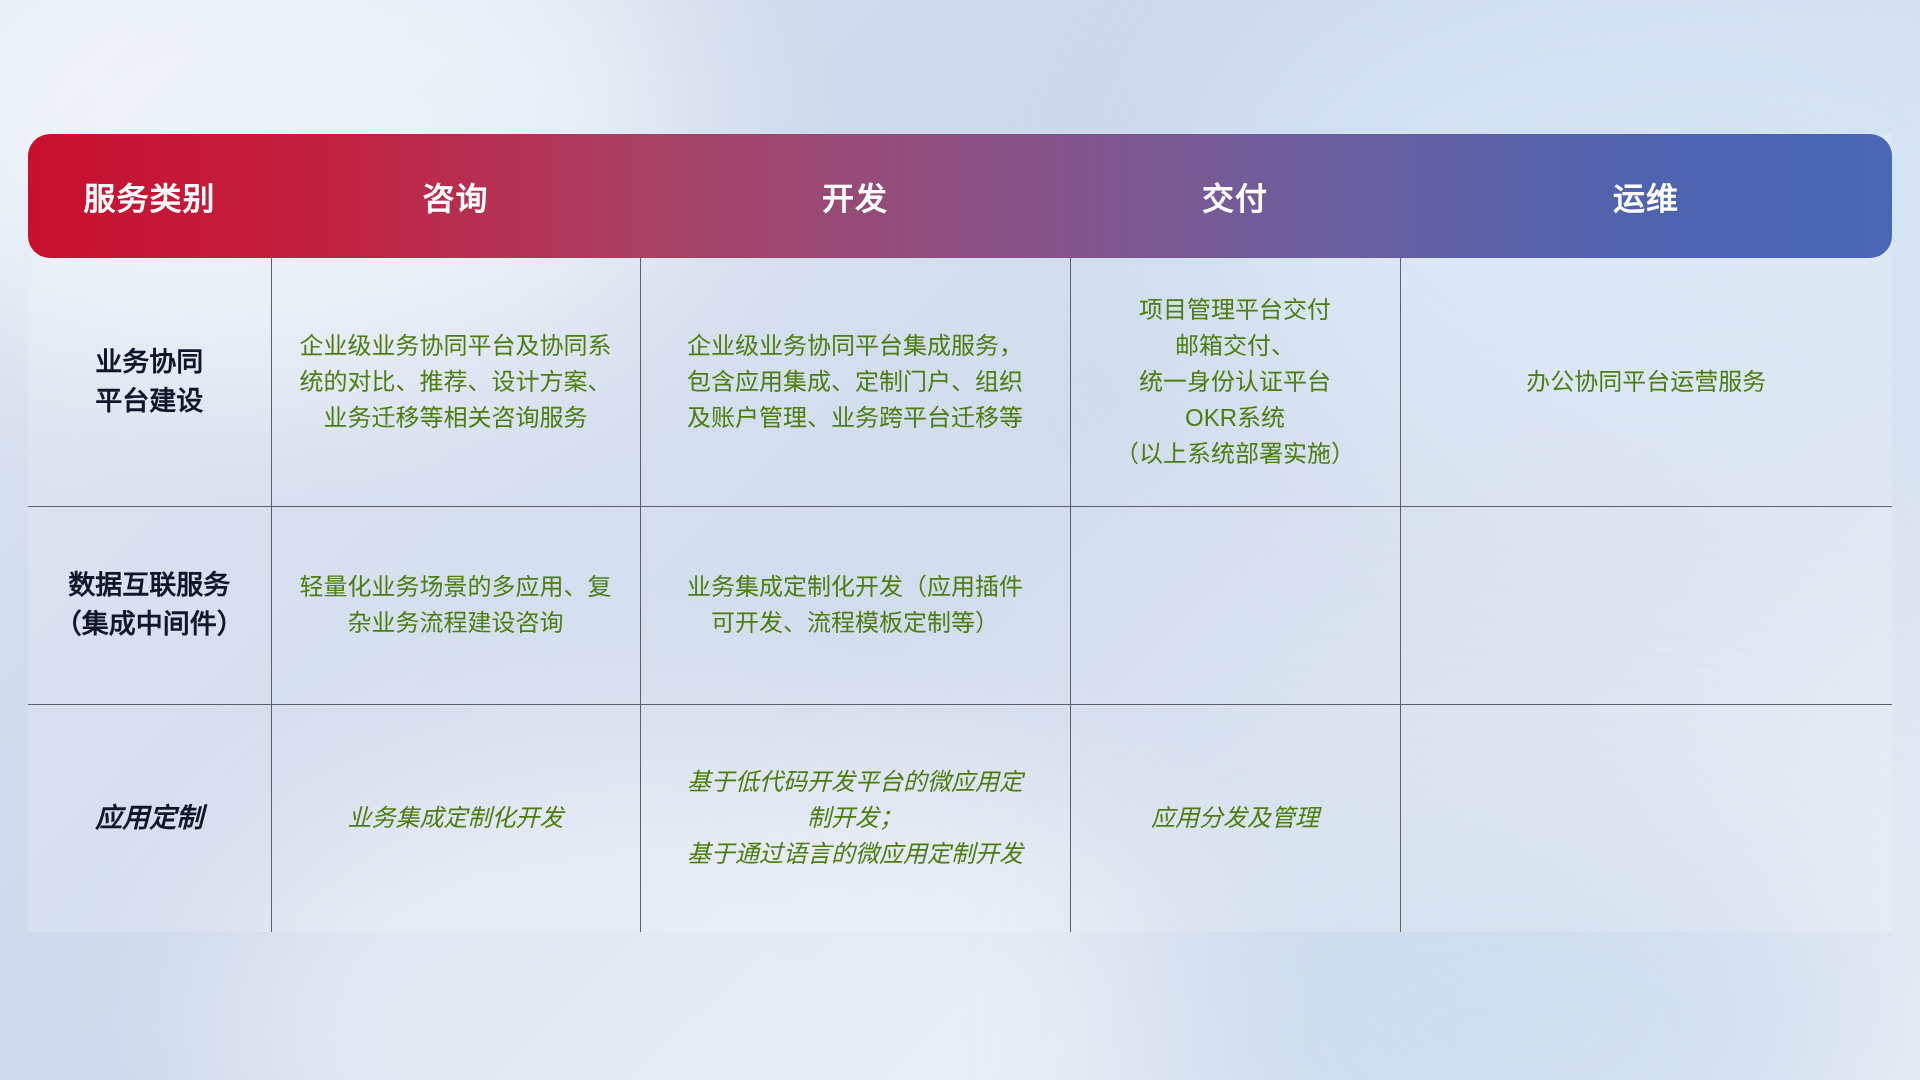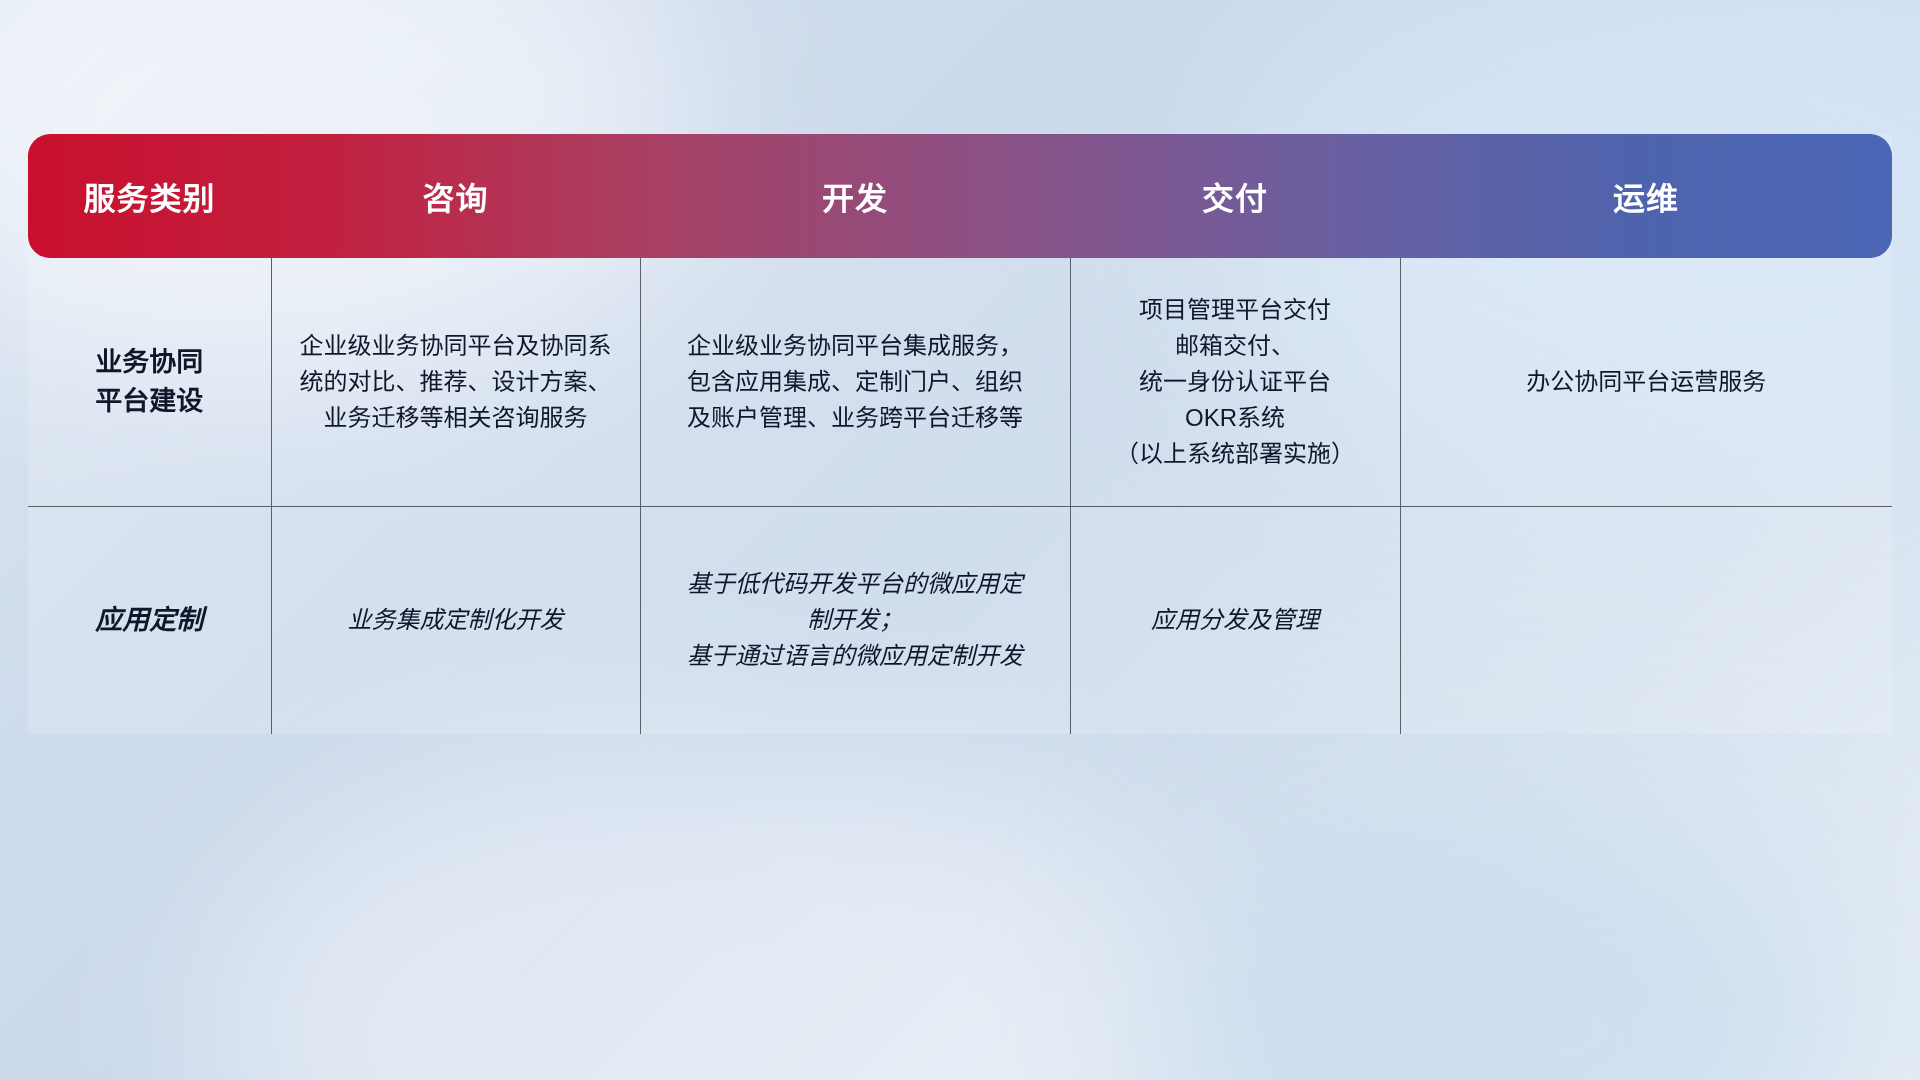--- a/index.html
+++ b/index.html
@@ -70,21 +70,21 @@
     position: relative;
     z-index: 2;
   }
 
   tbody td {
     border: 1px solid #5a5f68;
     vertical-align: middle;
     text-align: center;
     font-size: 24px;
     line-height: 1.5;
-    color: #0f172a;
+    color: #4d7c0f;
     padding: 16px 18px;
     box-sizing: border-box;
   }
   tbody tr:first-child td { border-top: none; }
   tbody td:first-child {
     border-left: none;
     color: #0f172a;
     font-weight: bold;
     font-size: 27px;
     line-height: 1.45;
@@ -145,20 +145,30 @@
         <td class="cell-text">企业级业务协同平台集成服务，
 包含应用集成、定制门户、组织
 及账户管理、业务跨平台迁移等</td>
         <td class="cell-text">项目管理平台交付
 邮箱交付、
 统一身份认证平台
 OKR系统
 （以上系统部署实施）</td>
         <td class="cell-text">办公协同平台运营服务</td>
       </tr>
+      <tr class="row2">
+        <td class="cell-text">数据互联服务
+（集成中间件）</td>
+        <td class="cell-text">轻量化业务场景的多应用、复
+杂业务流程建设咨询</td>
+        <td class="cell-text">业务集成定制化开发（应用插件
+可开发、流程模板定制等）</td>
+        <td class="cell-text"></td>
+        <td class="cell-text"></td>
+      </tr>
       <tr class="row3">
         <td class="cell-text">应用定制</td>
         <td class="cell-text">业务集成定制化开发</td>
         <td class="cell-text">基于低代码开发平台的微应用定
 制开发；
 基于通过语言的微应用定制开发</td>
         <td class="cell-text">应用分发及管理</td>
         <td class="cell-text"></td>
       </tr>
     </tbody>

